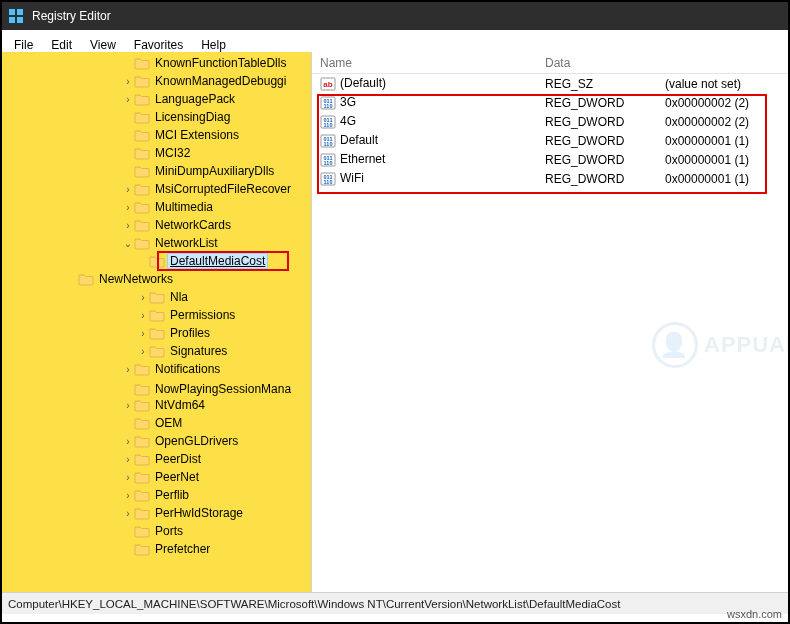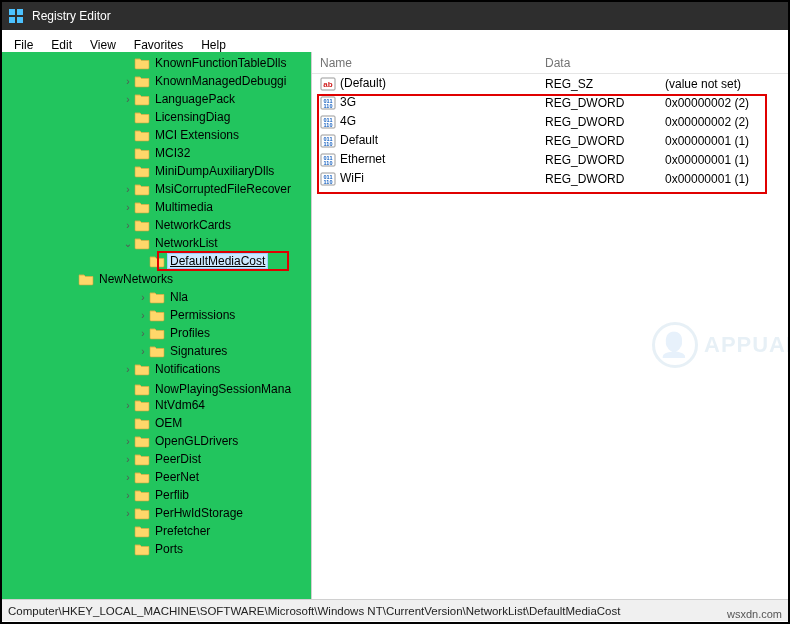--- a/index.html
+++ b/index.html
@@ -44,21 +44,21 @@
     .content {
       position: absolute;
       top: 50px; left: 0; right: 0; bottom: 22px;
       display: flex;
     }
     .tree-panel {
       width: 310px;
       border-right: 1px solid #d0d0d0;
       overflow: auto;
       position: relative;
-      background: #22c55e;
+      background: #fde047;
     }
     .tree {
       padding: 2px 0 2px 0;
       white-space: nowrap;
     }
     .node {
       display: flex;
       align-items: center;
       height: 18px;
       padding-right: 4px;
@@ -125,21 +125,21 @@
       display: inline-flex;
       align-items: center;
       justify-content: center;
       margin-right: 4px;
       vertical-align: middle;
     }
     .valicon svg { width: 16px; height: 16px; }
 
     .statusbar {
       position: absolute;
-      bottom: 1px; left: 0; right: 0;
+      bottom: 8px; left: 0; right: 0;
       height: 22px;
       background: #f0f0f0;
       border-top: 1px solid #d0d0d0;
       display: flex;
       align-items: center;
       padding: 0 6px;
       font-size: 11.5px;
       color: #222;
     }
     .attribution {
@@ -458,31 +458,31 @@
           <span class="label">PerHwIdStorage</span>
         </div>
         <div class="node" style="padding-left: 120px;">
           <span class="expander"></span>
           <span class="folder-icon">
             <svg viewBox="0 0 16 14">
               <path d="M1 3h5l1.5 1.5H15V12a1 1 0 0 1-1 1H2a1 1 0 0 1-1-1V3z" fill="#ffd76a" stroke="#caa63e" stroke-width="0.6"></path>
               <path d="M1 3h5l1.5 1.5H15" fill="none" stroke="#e6b94c" stroke-width="0.5"></path>
             </svg>
           </span>
+          <span class="label">Ports</span>
+        </div>
+        <div class="node" style="padding-left: 120px;">
+          <span class="expander"></span>
+          <span class="folder-icon">
+            <svg viewBox="0 0 16 14">
+              <path d="M1 3h5l1.5 1.5H15V12a1 1 0 0 1-1 1H2a1 1 0 0 1-1-1V3z" fill="#ffd76a" stroke="#caa63e" stroke-width="0.6"></path>
+              <path d="M1 3h5l1.5 1.5H15" fill="none" stroke="#e6b94c" stroke-width="0.5"></path>
+            </svg>
+          </span>
           <span class="label">Prefetcher</span>
-        </div>
-        <div class="node" style="padding-left: 120px;">
-          <span class="expander"></span>
-          <span class="folder-icon">
-            <svg viewBox="0 0 16 14">
-              <path d="M1 3h5l1.5 1.5H15V12a1 1 0 0 1-1 1H2a1 1 0 0 1-1-1V3z" fill="#ffd76a" stroke="#caa63e" stroke-width="0.6"></path>
-              <path d="M1 3h5l1.5 1.5H15" fill="none" stroke="#e6b94c" stroke-width="0.5"></path>
-            </svg>
-          </span>
-          <span class="label">Ports</span>
         </div>
       </div>
     <div class="hlbox1" style="top:199px;left:155px;width:132px;height:20px;"></div>
   </div>
   <div class="list-panel">
     <div class="list-header">
       <div class="col col-name">Name</div>
       <div class="col col-data">Data</div>
     </div>
     <div id="rows">

